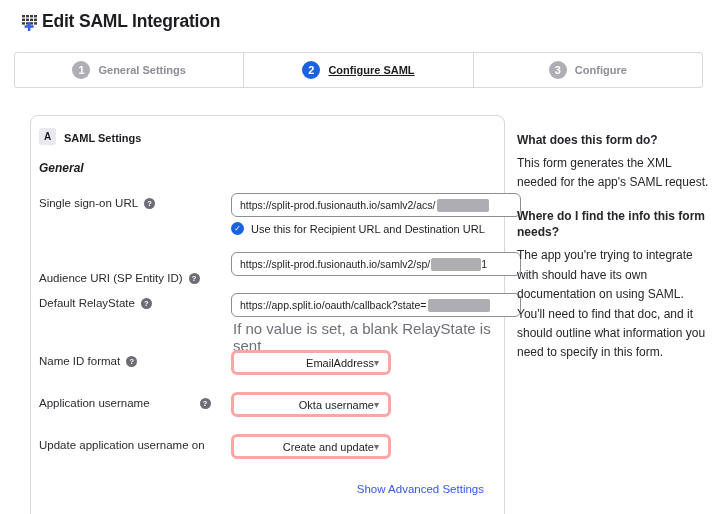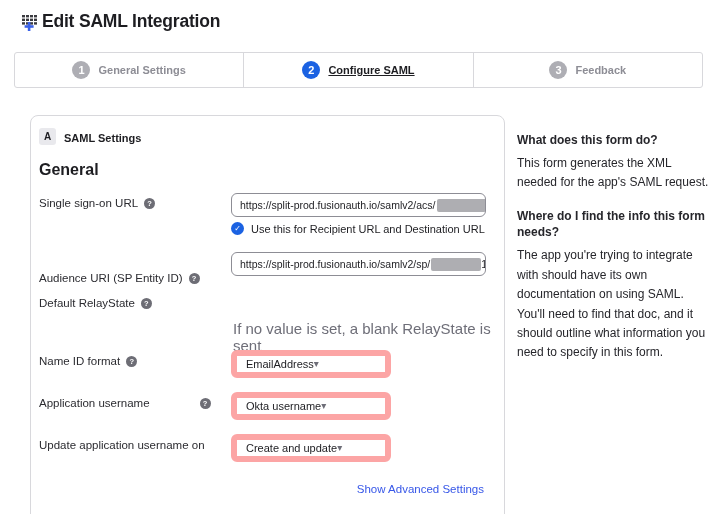--- a/index.html
+++ b/index.html
@@ -38,53 +38,53 @@
     position: absolute; left: 30px; top: 115px; width: 475px; height: 430px;
     border: 1px solid #d8d8dc; border-radius: 8px; background: #fff;
   }
   .card > * { position: absolute; }
   .badge-a {
     left: 8px; top: 12px; width: 17px; height: 17px; background: #e9e9ed;
     border-radius: 3px; font-size: 10px; font-weight: 600; color: #1d1d21;
     display: flex; align-items: center; justify-content: center;
   }
   .section-title { left: 33px; top: 16px; font-size: 11px; font-weight: 700; }
-  .group-title { left: 8px; top: 45px; font-size: 16px; font-weight: 700; }
+  .group-title { left: 8px; top: 45px; font-size: 12px; font-weight: 700; font-style: italic; }
 
   .field-label { left: 8px; font-size: 11.5px; color: #2b2b30; display: flex; align-items: center; white-space: nowrap; }
   .help-icon {
     display: inline-flex; align-items: center; justify-content: center;
     width: 11px; height: 11px; border-radius: 50%; background: #6d6d75;
     color: #fff; font-size: 7.5px; font-weight: 700; margin-left: 6px; cursor: pointer;
   }
 
   .text-input {
-    left: 200px; width: 255px; height: 24px;
+    left: 200px; width: 290px; height: 24px;
     border: 1px solid #8d8d95; border-radius: 6px; background: #fff;
     font-size: 10.5px; padding: 0 8px; display: flex; align-items: center;
     white-space: nowrap; overflow: hidden; cursor: text;
   }
   .redact { display: inline-block; height: 13px; background: #aeaeb2; border-radius: 2px; margin-left: 1px; flex: none; }
   .redact.w1 { width: 52px; }
   .redact.w2 { width: 50px; }
   .redact.w3 { width: 62px; }
 
   .checkbox-row { left: 200px; top: 106px; display: flex; align-items: center; gap: 7px; }
   .round-checkbox {
     width: 13px; height: 13px; border-radius: 50%; background: #1b62e2; color: #fff;
     display: flex; align-items: center; justify-content: center; font-size: 8px; cursor: pointer; flex: none;
   }
   .checkbox-label { font-size: 11px; color: #1d1d21; }
 
   .hint { left: 202px; font-size: 15px; color: #6e6e78; }
 
   .select-box {
     left: 200px; width: 160px; height: 25px;
-    border: 6px solid #fca5a5; border-radius: 6px; background: #fff;
-    font-size: 11px; padding: 8px 9px; display: flex; align-items: center; justify-content: flex-start;
+    border: 3px solid #fca5a5; border-radius: 6px; background: #fff;
+    font-size: 11px; padding: 8px 9px; display: flex; align-items: center; justify-content: flex-end;
     cursor: pointer;
   }
   .caret { color: #6e6e78; font-size: 10px; line-height: 1; }
 
   .advanced-link { right: 20px; top: 367px; color: #3757e8; font-size: 11.5px; cursor: pointer; text-decoration: none; }
 
   
   .help-panel { position: absolute; left: 517px; top: 132px; width: 192px; font-size: 12px; line-height: 1.62; color: #26262b; }
   .help-block { margin-bottom: 15px; }
   .help-heading { font-weight: 700; margin-bottom: 5px; line-height: 1.4; }
@@ -130,21 +130,21 @@
   <div class="step">
     <span class="step-circle">1</span>
     <span class="step-label">General Settings</span>
   </div>
   <div class="step active">
     <span class="step-circle">2</span>
     <span class="step-label">Configure SAML</span>
   </div>
   <div class="step">
     <span class="step-circle">3</span>
-    <span class="step-label">Feedback</span>
+    <span class="step-label">Configure</span>
   </div>
 </div>
 
 <div class="card">
   <span class="badge-a">A</span>
   <span class="section-title">SAML Settings</span>
   <span class="group-title">General</span>
 
   <span class="field-label y-l1">
     <span>Single sign-on URL</span>
@@ -166,20 +166,24 @@
   <div class="text-input y-i2">
     <span>https://split-prod.fusionauth.io/samlv2/sp/</span>
     <span class="redact w2"></span>
     <span>1</span>
   </div>
 
   <span class="field-label y-l3">
     <span>Default RelayState</span>
     <span class="help-icon">?</span>
   </span>
+  <div class="text-input y-i3">
+    <span>https://app.split.io/oauth/callback?state=</span>
+    <span class="redact w3"></span>
+  </div>
   <span class="hint y-h3">If no value is set, a blank RelayState is sent</span>
 
   <span class="field-label y-l4">
     <span>Name ID format</span>
     <span class="help-icon">?</span>
   </span>
   <div class="select-box y-s4">
     <span>EmailAddress</span>
     <span class="caret">▾</span>
   </div>

